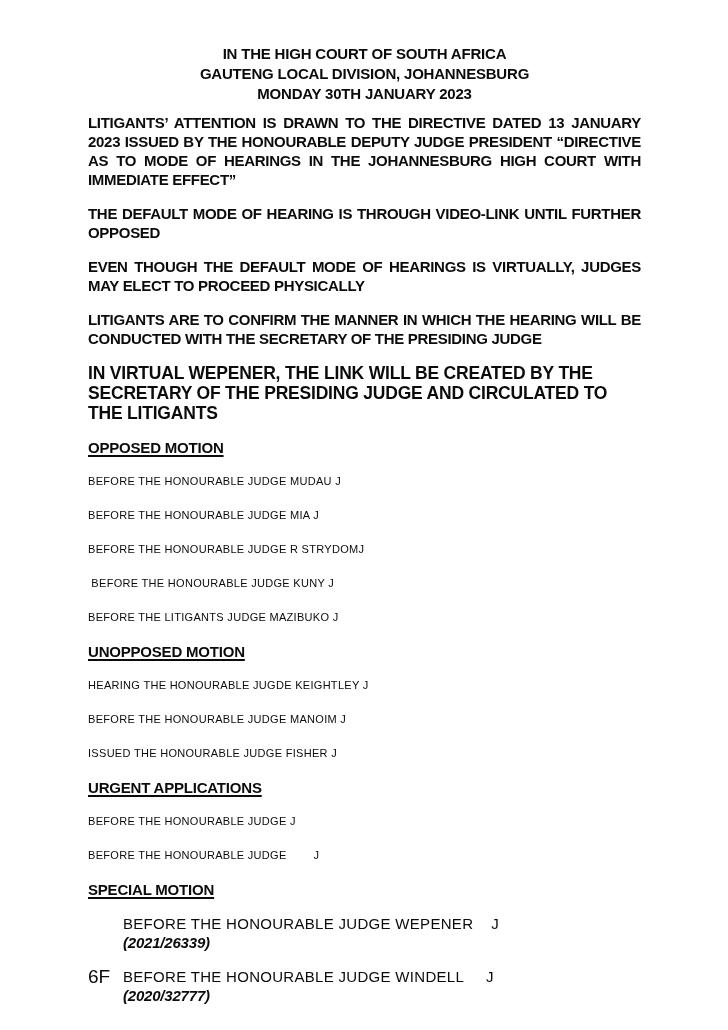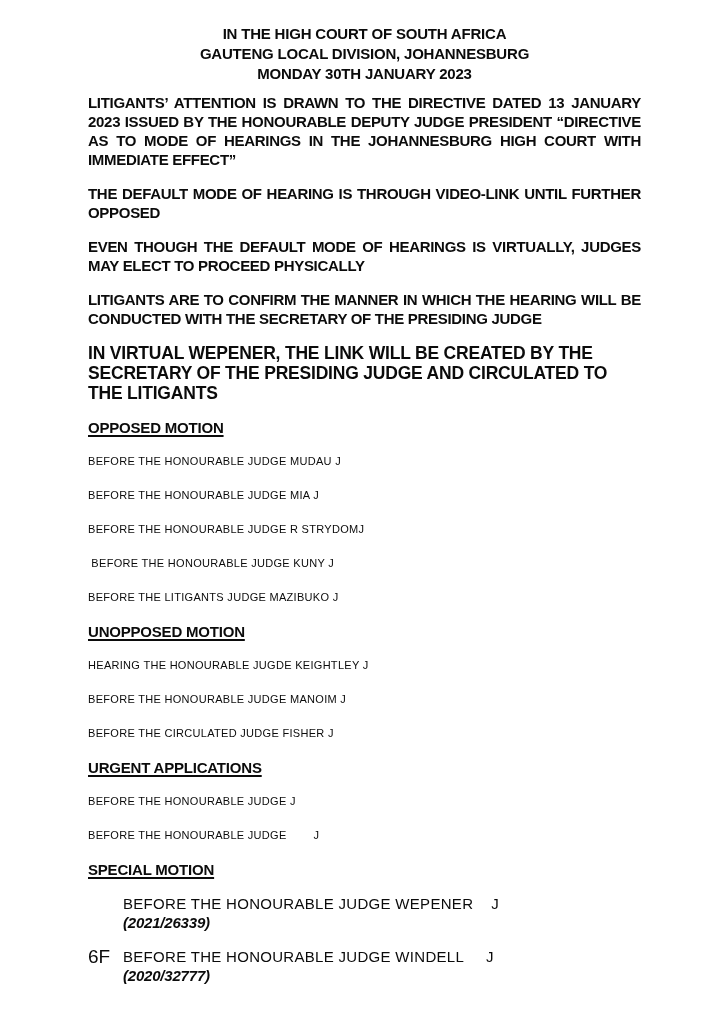--- a/index.html
+++ b/index.html
@@ -11,21 +11,21 @@
     width: 728px;
     height: 1030px;
     overflow: hidden;
     color: #0b0b0b;
     font-family: "Liberation Sans", "DejaVu Sans", sans-serif;
   }
   .page {
     box-sizing: border-box;
     width: 728px;
     height: 892px;
-    padding: 24px 87px 0 88px;
+    padding: 44px 87px 0 88px;
     background: #ffffff;
   }
   .doc-header {
     text-align: center;
     font-weight: bold;
     font-size: 15px;
     line-height: 20px;
     letter-spacing: -0.2px;
     margin: 0 0 9px 0;
   }
@@ -121,21 +121,21 @@
     <div class="judge-line">BEFORE THE HONOURABLE JUDGE MIA J</div>
     <div class="judge-line">BEFORE THE HONOURABLE JUDGE R STRYDOMJ</div>
     <div class="judge-line"> BEFORE THE HONOURABLE JUDGE KUNY J</div>
     <div class="judge-line">BEFORE THE LITIGANTS JUDGE MAZIBUKO J</div>
   </div>
 
   <div class="section">
     <h2 class="sec-heading"><span class="u">UNOPPOSED MOTION</span></h2>
     <div class="judge-line">HEARING THE HONOURABLE JUGDE KEIGHTLEY J</div>
     <div class="judge-line">BEFORE THE HONOURABLE JUDGE MANOIM J</div>
-    <div class="judge-line">BEFORE THE CIRCULATED JUDGE FISHER J</div>
+    <div class="judge-line">ISSUED THE HONOURABLE JUDGE FISHER J</div>
   </div>
 
   <div class="section">
     <h2 class="sec-heading"><span class="u">URGENT APPLICATIONS</span></h2>
     <div class="judge-line">BEFORE THE HONOURABLE JUDGE J</div>
     <div class="judge-line">BEFORE THE HONOURABLE JUDGE        J</div>
   </div>
 
   <div class="section">
     <h2 class="sec-heading"><span class="u">SPECIAL MOTION</span></h2>

